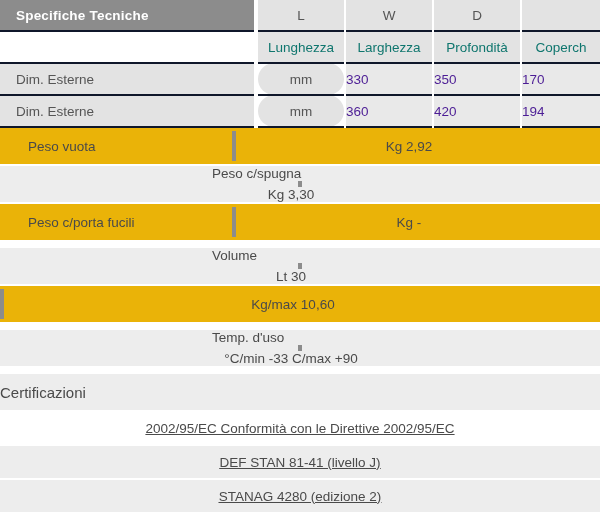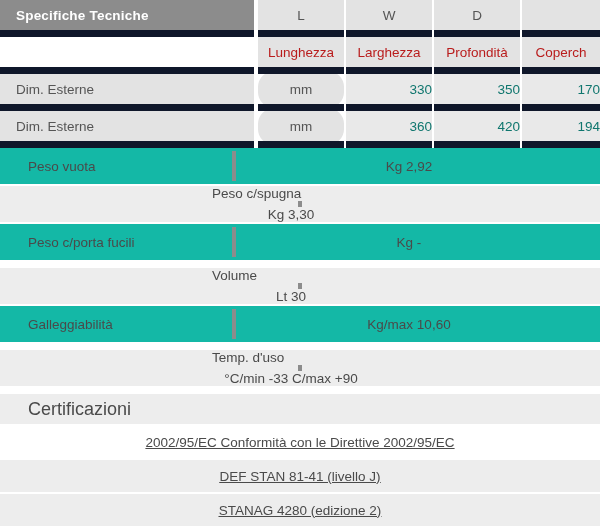--- a/index.html
+++ b/index.html
@@ -56,50 +56,50 @@
   .dim-head {
     background: #e3e3e3;
     text-align: center;
     font-size: 14px;
     color: #555;
   }
   .dim-sub {
     background: #e3e3e3;
     text-align: center;
     font-size: 12.5px;
-    color: #b91c1c;
+    color: #0f766e;
   }
   .val-cell {
     background: #e9e9e9;
-    text-align: right;
-    color: #0f766e;
+    text-align: left;
+    color: #4c1d95;
     margin-top: 24px;
   }
   .blank-white {
     background: #ffffff;
   }
   .blank-grey {
     background: #e3e3e3;
   }
   .hline {
-    border-bottom: 7px solid #0f172a;
+    border-bottom: 2px solid #0f172a;
   }
 
   
   .mid {
     width: 600px;
   }
   .mrow {
     display: flex;
     align-items: center;
     height: 36px;
     margin-bottom: 2px;
   }
   .mrow.white {
-    background: #14b8a6;
+    background: #eab308;
   }
   .mrow.grey {
     background: #ededed;
     flex-direction: column;
   }
   .mrow .m-label {
     width: 232px;
     padding-left: 28px;
     box-sizing: border-box;
     font-size: 13.5px;
@@ -116,26 +116,25 @@
     font-size: 13.5px;
     color: #4a4a4a;
     padding-right: 18px;
   }
   .spacer-sm {
     height: 6px;
   }
 
   
   .cert-head {
-    height: 30px;
+    height: 36px;
     display: flex;
     align-items: center;
-    padding-left: 28px;
     background: #ededed;
-    font-size: 18px;
+    font-size: 15px;
     color: #4a4a4a;
     box-sizing: border-box;
   }
   .cert-row {
     height: 32px;
     display: flex;
     align-items: center;
     justify-content: center;
     font-size: 13.5px;
     color: #4a4a4a;
@@ -243,21 +242,20 @@
 
     <div class="spacer-sm"></div>
 
     <div class="mrow grey">
       <div class="m-label">Volume</div>
       <div class="m-sep"></div>
       <div class="m-value">Lt 30</div>
     </div>
 
     <div class="mrow white">
-      <div class="m-label">Galleggiabilità</div>
       <div class="m-sep"></div>
       <div class="m-value">Kg/max 10,60</div>
     </div>
 
     <div class="spacer-sm"></div>
 
     <div class="mrow grey">
       <div class="m-label">Temp. d'uso</div>
       <div class="m-sep"></div>
       <div class="m-value">°C/min -33 C/max +90</div>

